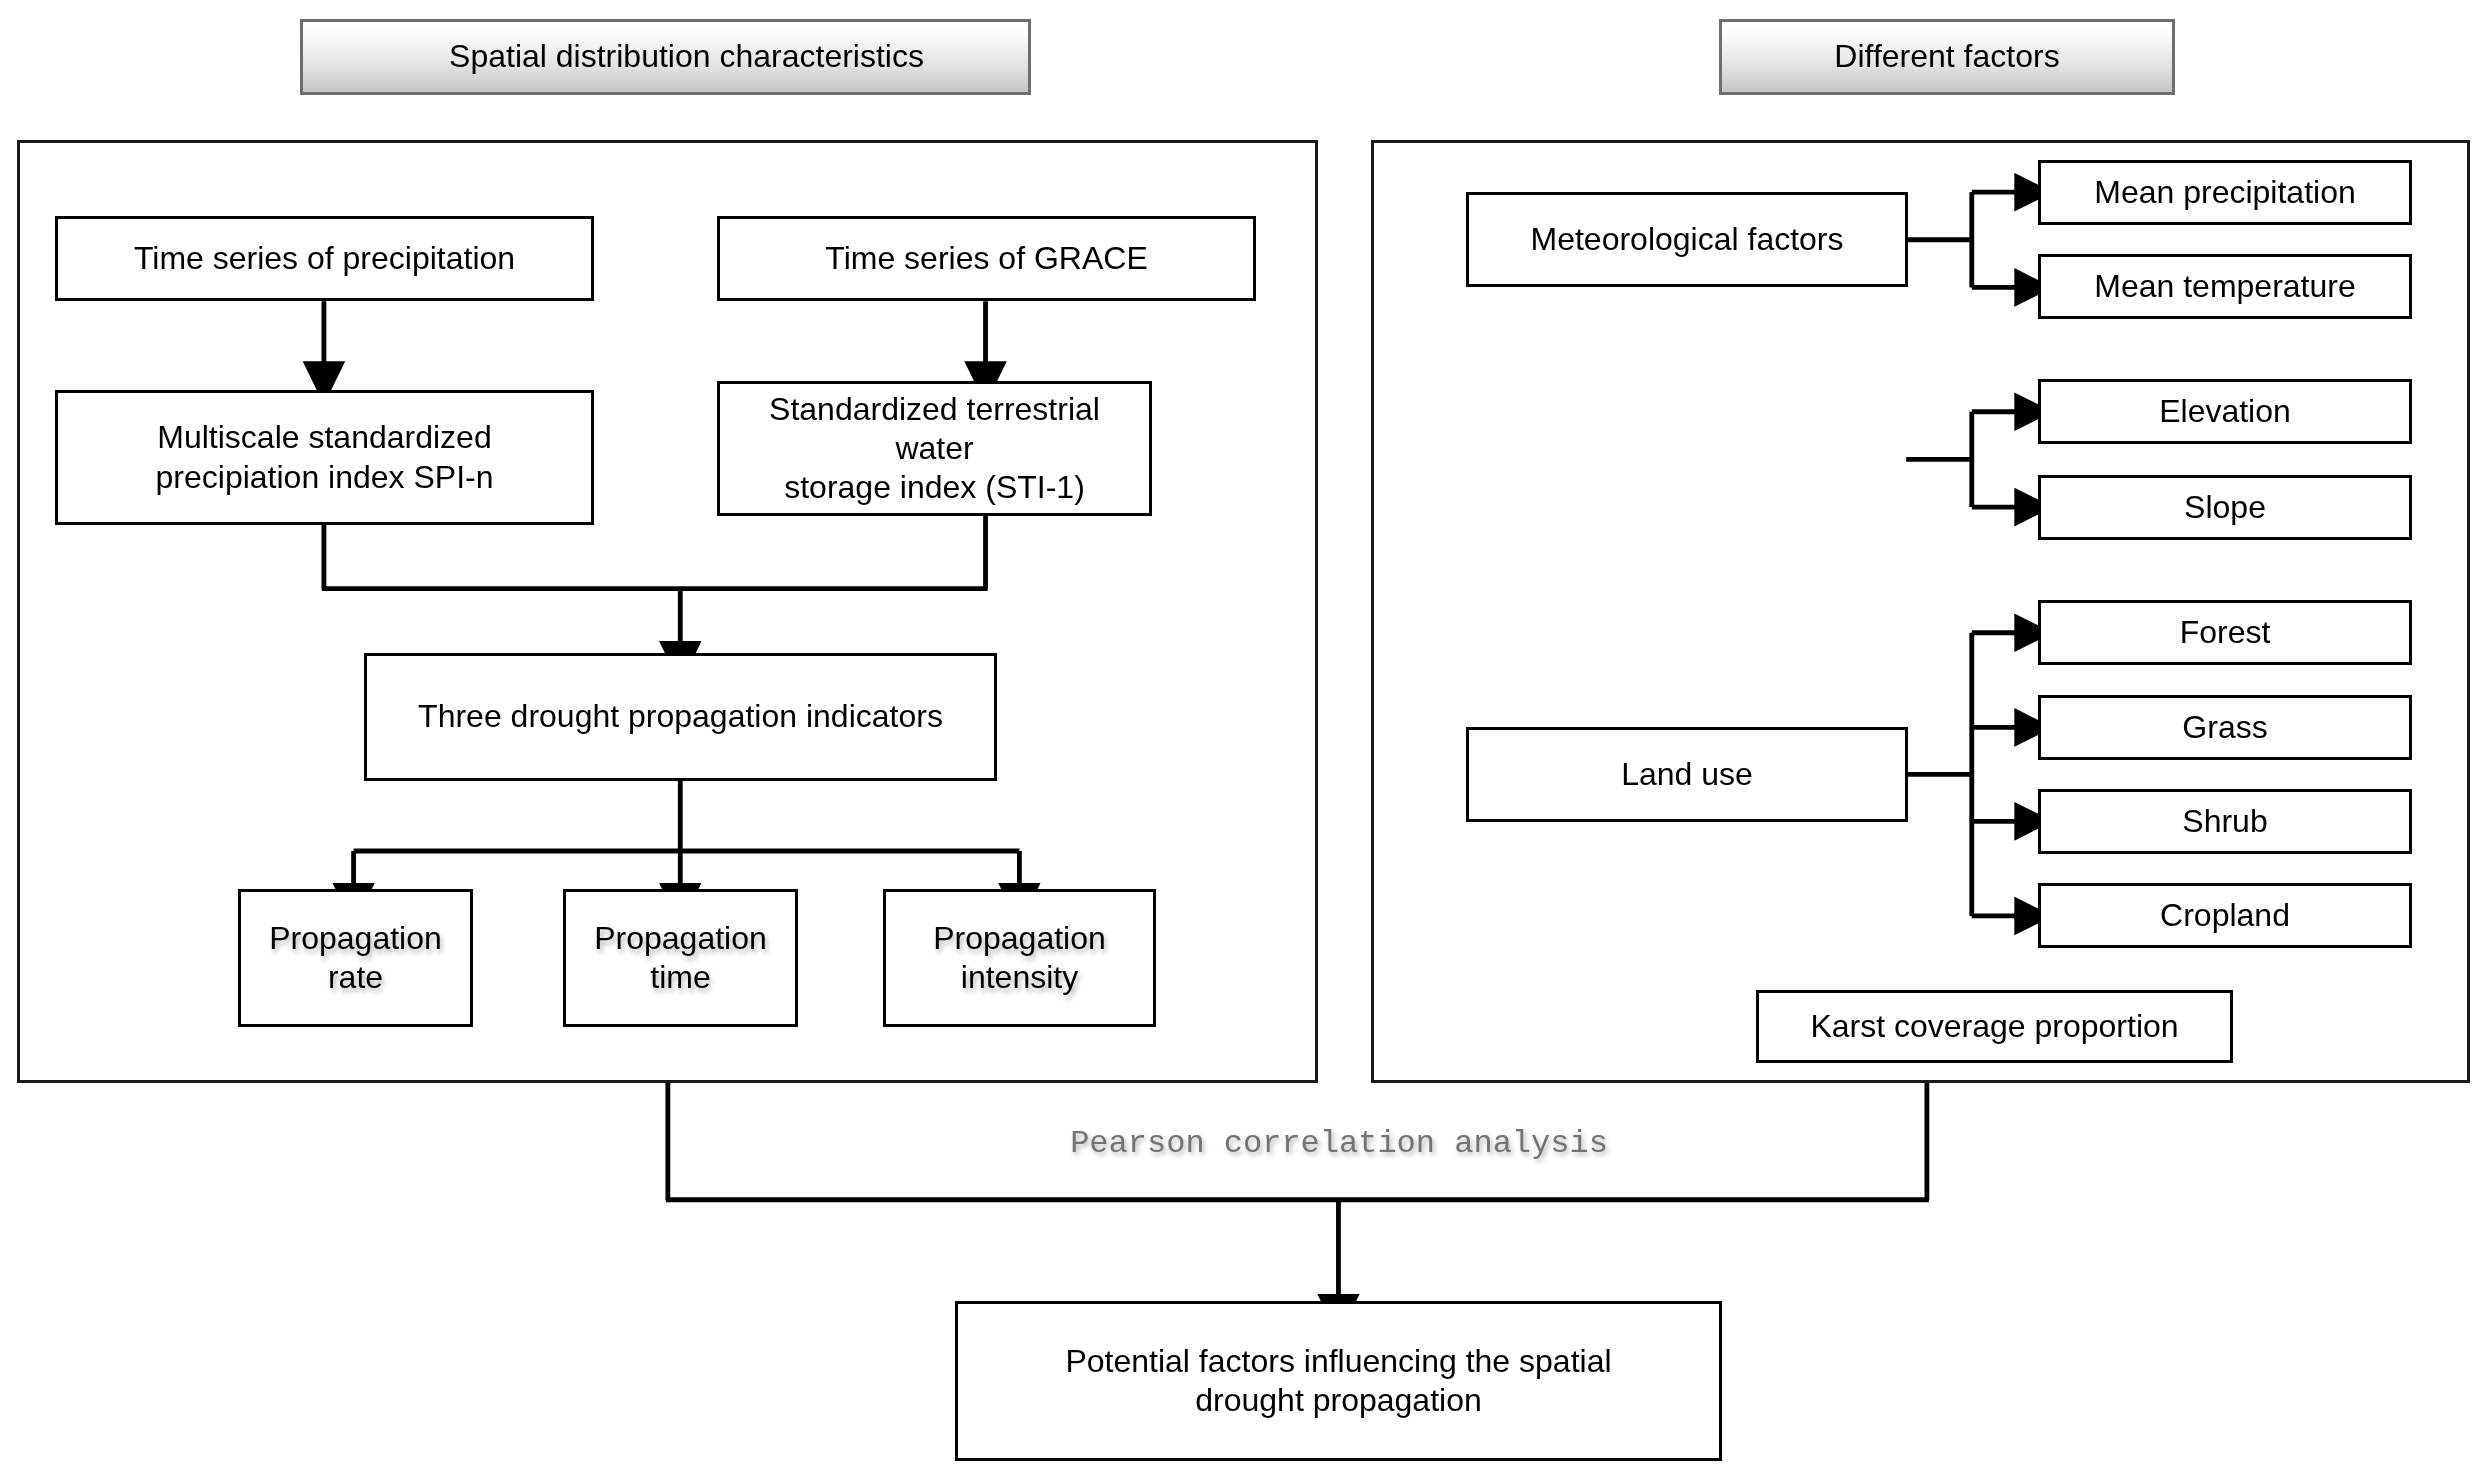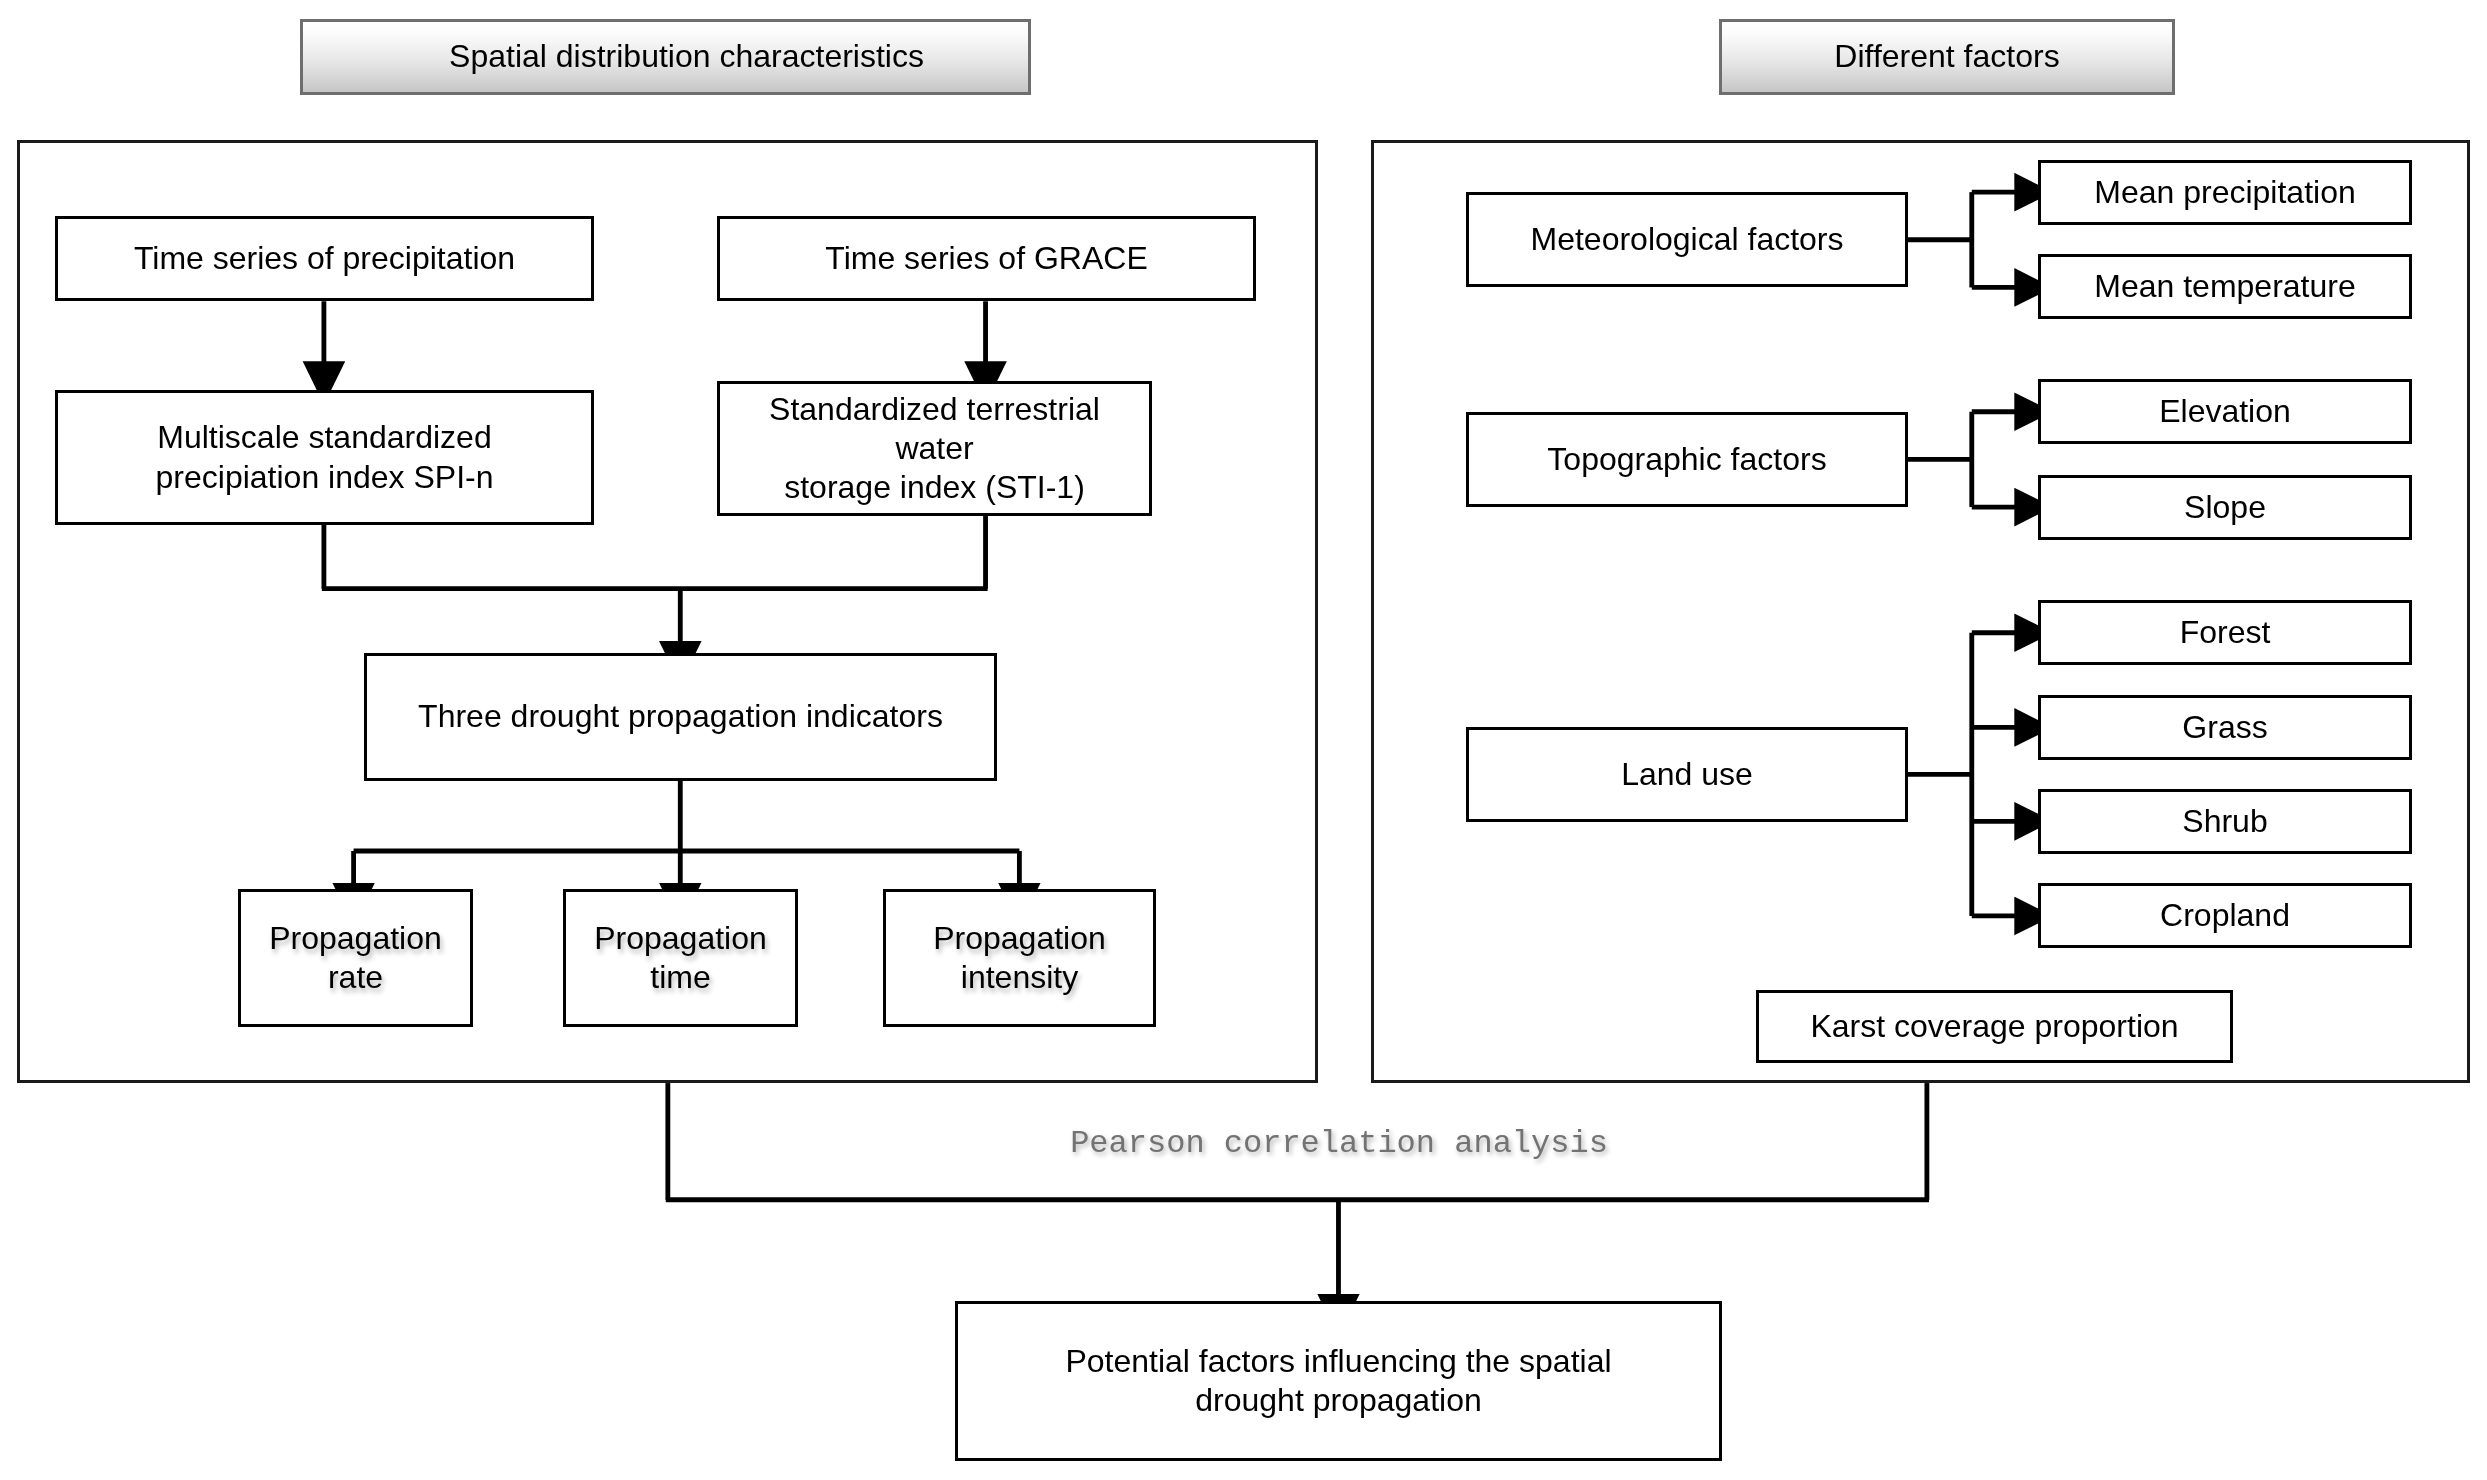--- a/index.html
+++ b/index.html
@@ -181,23 +181,20 @@
 
   <div class="node soft-shadow" style="left:883px; top:889px; width:273px; height:138px;">
     <span>Propagation
 intensity</span>
   </div>
 
   <div class="node" style="left:1466px; top:192px; width:442px; height:95px;">
     <span>Meteorological factors</span>
   </div>
 
-  <div class="node" style="left:1466px; top:412px; width:442px; height:95px;">
-    <span>Topographic factors</span>
-  </div>
 
   <div class="node" style="left:1466px; top:727px; width:442px; height:95px;">
     <span>Land use</span>
   </div>
 
   <div class="node" style="left:2038px; top:160px; width:374px; height:65px;">
     <span>Mean precipitation</span>
   </div>
 
   <div class="node" style="left:2038px; top:254px; width:374px; height:65px;">

